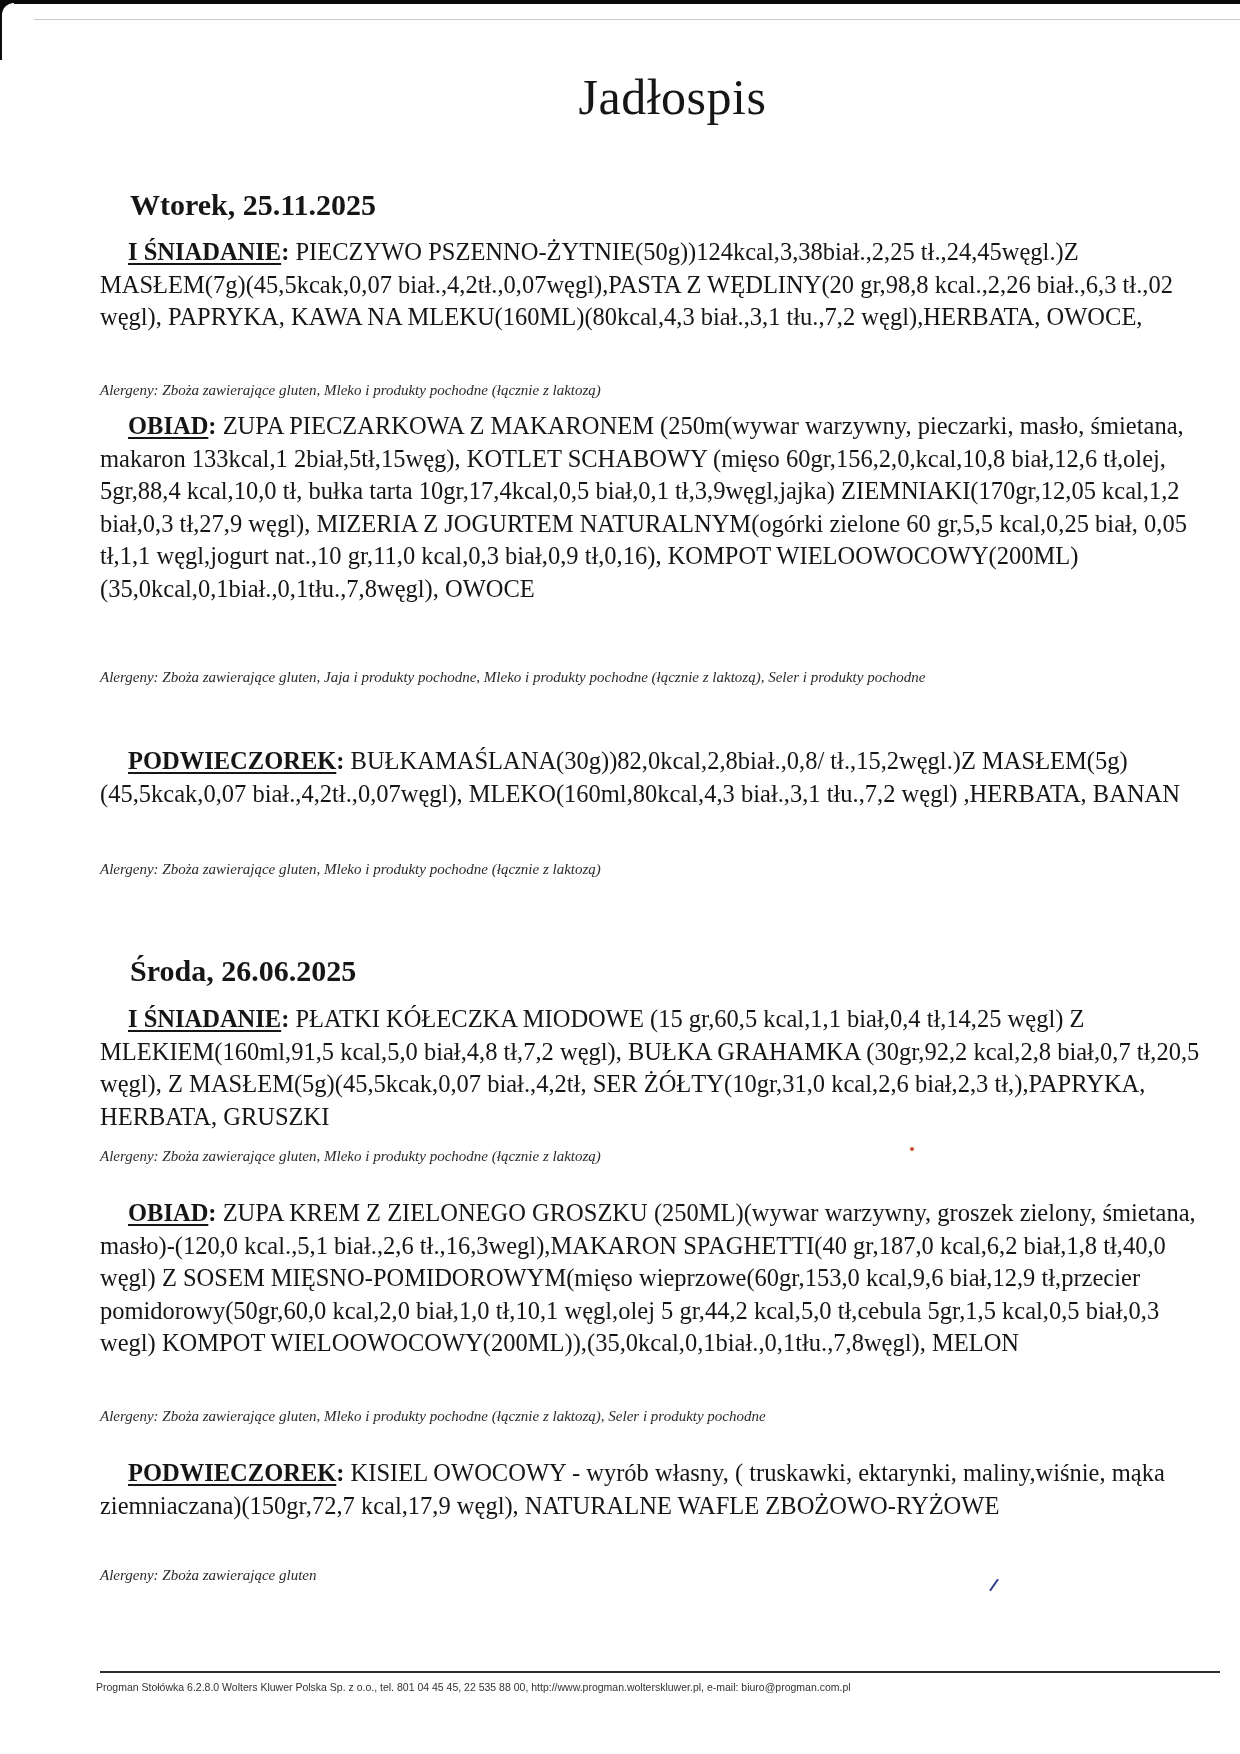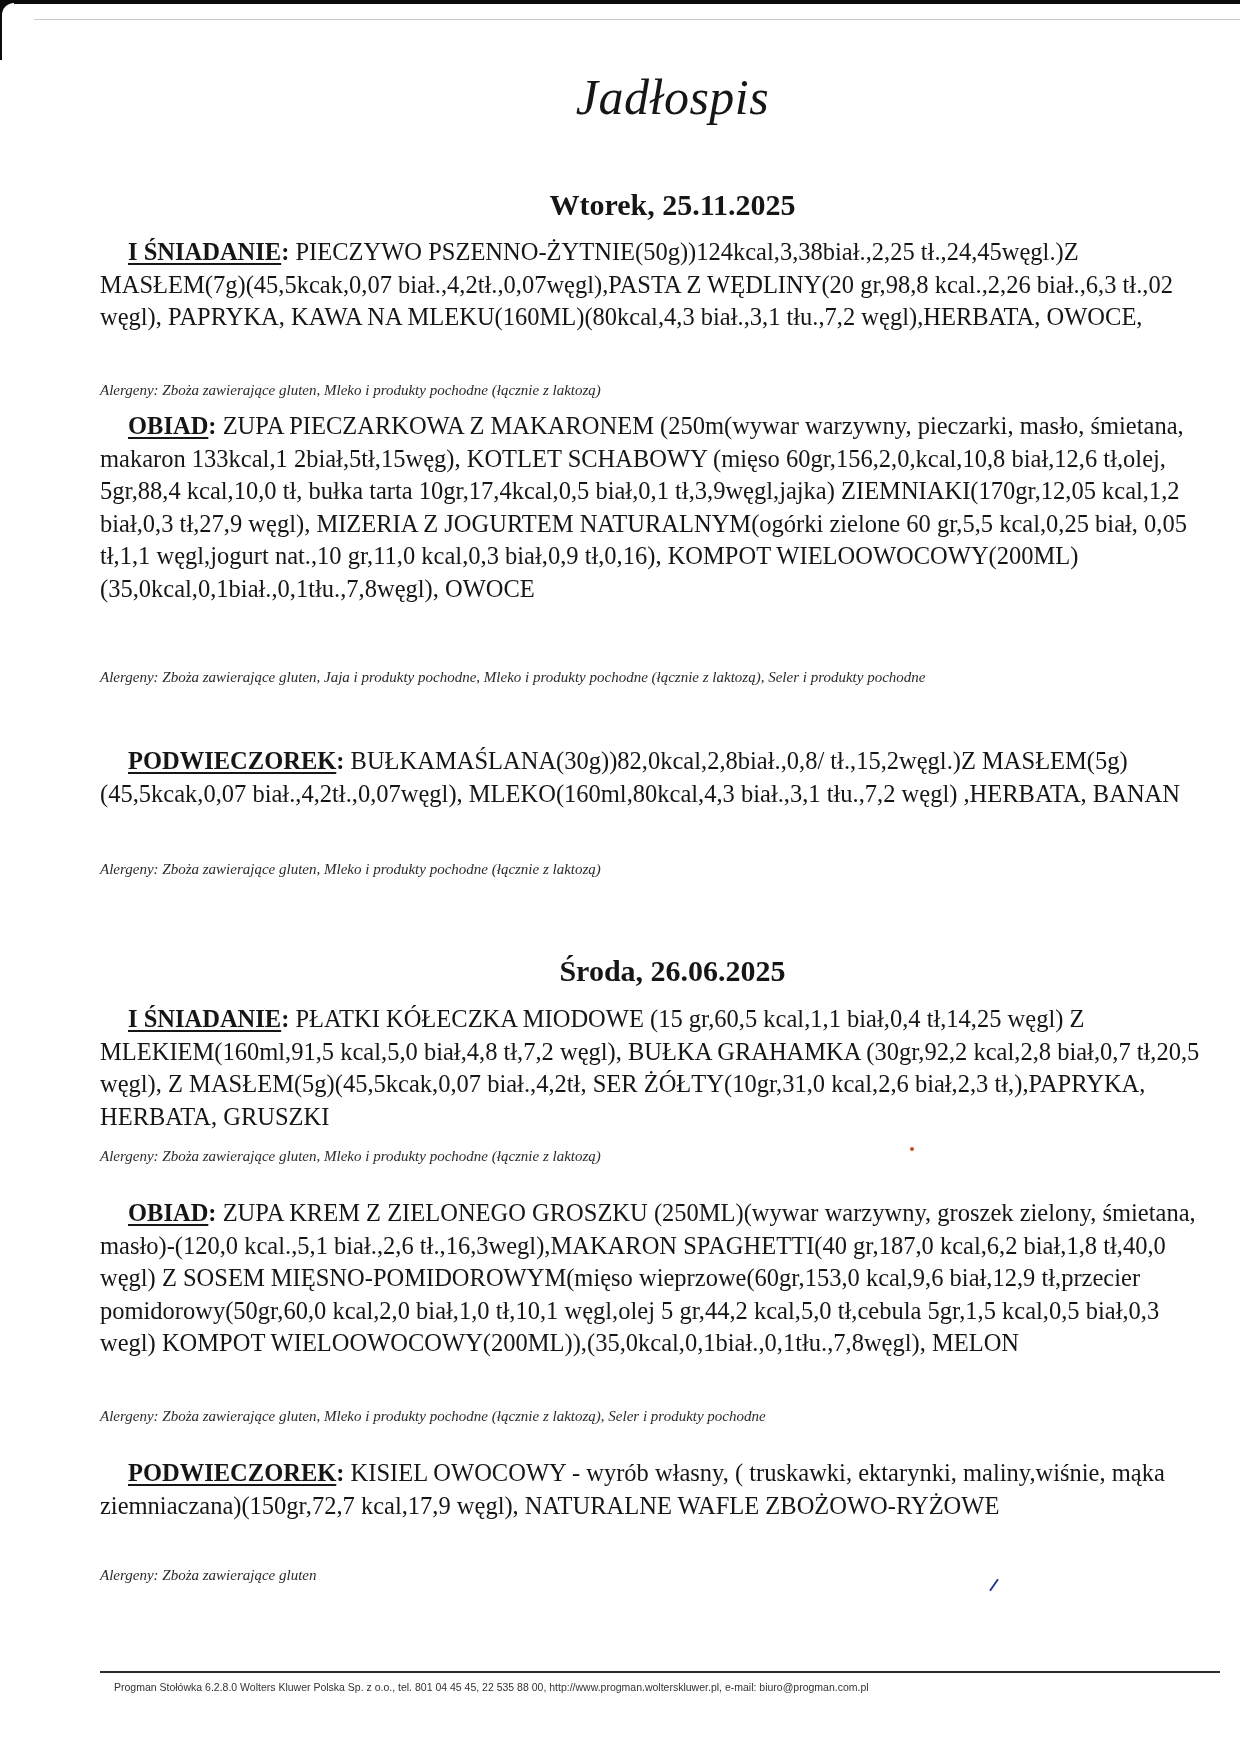--- a/index.html
+++ b/index.html
@@ -56,27 +56,26 @@
       top: 72px;
       width: 1115px;
       text-align: center;
       font-size: 50px;
       font-weight: normal;
       letter-spacing: 0.5px;
       margin: 0;
       line-height: 1;
       padding-left: 30px;
       box-sizing: border-box;
-      font-style: italic;
     }
     .day-heading {
       position: absolute;
       left: 0;
       width: 1115px;
-      text-align: center;
+      text-align: left;
       font-size: 30px;
       font-weight: bold;
       margin: 0;
       line-height: 1;
       padding-left: 30px;
       box-sizing: border-box;
     }
     .meal {
       position: absolute;
       left: 0;
@@ -108,21 +107,21 @@
     .footer-rule {
       position: absolute;
       left: 100px;
       top: 1671px;
       width: 1120px;
       height: 2px;
       background: #2b2b2b;
     }
     .footer-text {
       position: absolute;
-      left: 114px;
+      left: 96px;
       top: 1681px;
       font-family: "Liberation Sans", "DejaVu Sans", sans-serif;
       font-size: 10.5px;
       color: #333333;
       white-space: nowrap;
       text-align: center;
     }
     .scan-speck {
       position: absolute;
       width: 4px; height: 4px;

